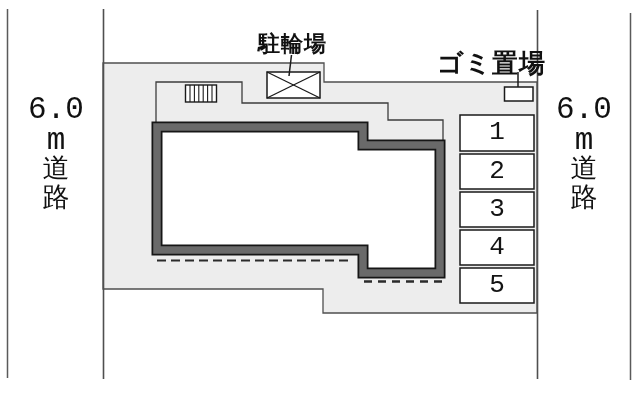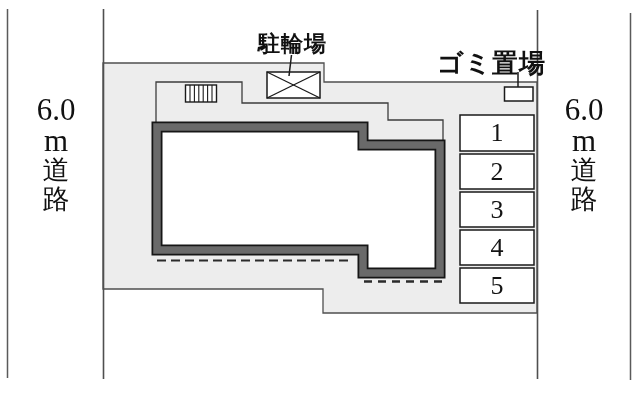--- a/index.html
+++ b/index.html
@@ -1,18 +1,18 @@
 <!DOCTYPE html>
 <html><head>
 <meta charset="utf-8">
 <style>
   html,body{margin:0;padding:0;background:#ffffff;}
   .plan{
     position:relative;width:640px;height:400px;background:#ffffff;overflow:hidden;
-    font-family:Liberation Serif, serif;color:#111;
+    font-family:Liberation Mono, monospace;color:#111;
   }
   .plan svg{position:absolute;left:0;top:0;}
   .label{position:absolute;text-align:center;color:#111;}
   .label-bicycle{left:232px;top:29px;width:121px;font-size:22px;font-weight:bold;letter-spacing:1px;}
   .label-garbage{left:431px;top:46px;width:121px;font-size:26px;font-weight:bold;letter-spacing:1px;}
   .road-label{position:absolute;top:94px;width:80px;display:flex;flex-direction:column;align-items:center;}
   .road-label .num{font-size:31px;line-height:31px;font-weight:500;}
   .road-label .kanji{font-size:27px;line-height:29px;font-weight:500;}
   .road-left{left:16px;}
   .road-right{left:544px;}

